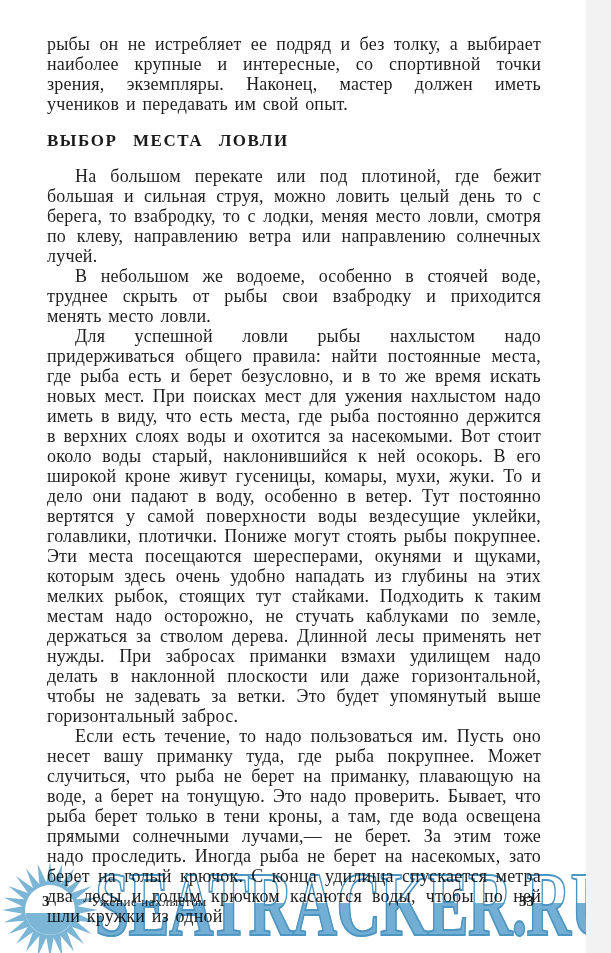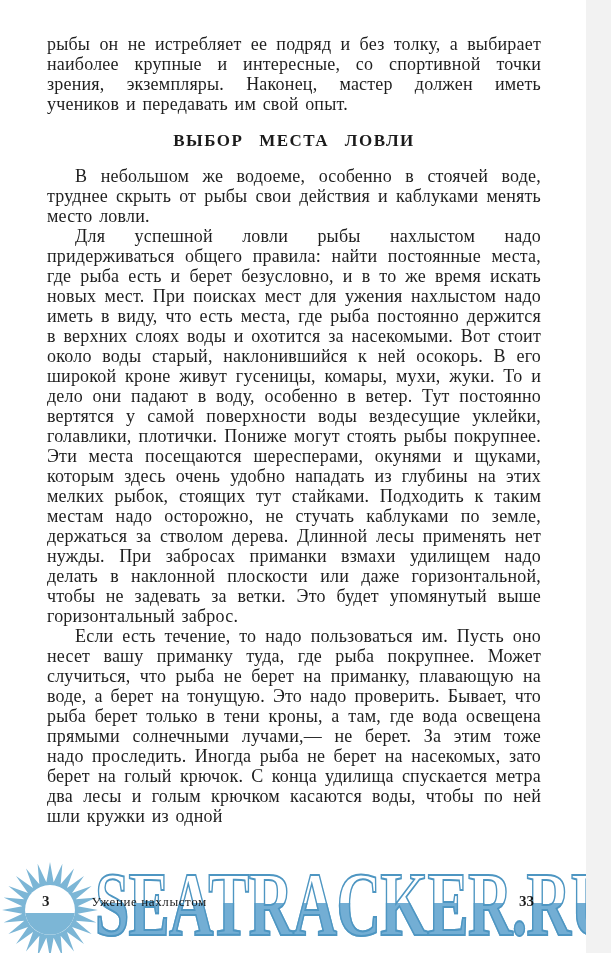--- a/index.html
+++ b/index.html
@@ -24,21 +24,21 @@
     word-spacing:2px;
     letter-spacing:0.2px;
   }
   .para{
     margin:0;
     text-indent:28px;
   }
   .para.no-indent{ text-indent:0; }
   .heading{
     margin:17px 0 15px 0;
-    text-align:center;
+    text-align:left;
     font-size:17px;
     font-weight:bold;
     letter-spacing:1.5px;
     word-spacing:10px;
     text-indent:0;
     color:#1b1b1b;
   }
   .footer{
     position:absolute;
     left:47px;right:46px;top:893px;
@@ -95,21 +95,22 @@
   }
 </style>
 </head>
 <body>
 
 <div class="page">
 
   <main class="body-text">
     <p class="para no-indent">рыбы он не истребляет ее подряд и без толку, а выбирает наиболее крупные и интересные, со спортивной точки зрения, экземпляры. Наконец, мастер должен иметь учеников и передавать им свой опыт.</p>
     <h2 class="heading">ВЫБОР МЕСТА ЛОВЛИ</h2>
-    <p class="para">В небольшом же водоеме, особенно в стоячей воде, труднее скрыть от рыбы свои действия и каблуками менять место ловли.</p>
+    <p class="para">На большом перекате или под плотиной, где бежит большая и сильная струя, можно ловить целый день то с берега, то взабродку, то с лодки, меняя место ловли, смотря по клеву, направлению ветра или направлению солнечных лучей.</p>
+    <p class="para">В небольшом же водоеме, особенно в стоячей воде, труднее скрыть от рыбы свои взабродку и приходится менять место ловли.</p>
     <p class="para">Для успешной ловли рыбы нахлыстом надо придерживаться общего правила: найти постоянные места, где рыба есть и берет безусловно, и в то же время искать новых мест. При поисках мест для ужения нахлыстом надо иметь в виду, что есть места, где рыба постоянно держится в верхних слоях воды и охотится за насекомыми. Вот стоит около воды старый, наклонившийся к ней осокорь. В его широкой кроне живут гусеницы, комары, мухи, жуки. То и дело они падают в воду, особенно в ветер. Тут постоянно вертятся у самой поверхности воды вездесущие уклейки, голавлики, плотички. Пониже могут стоять рыбы покрупнее. Эти места посещаются шересперами, окунями и щуками, которым здесь очень удобно нападать из глубины на этих мелких рыбок, стоящих тут стайками. Подходить к таким местам надо осторожно, не стучать каблуками по земле, держаться за стволом дерева. Длинной лесы применять нет нужды. При забросах приманки взмахи удилищем надо делать в наклонной плоскости или даже горизонтальной, чтобы не задевать за ветки. Это будет упомянутый выше горизонтальный заброс.</p>
     <p class="para">Если есть течение, то надо пользоваться им. Пусть оно несет вашу приманку туда, где рыба покрупнее. Может случиться, что рыба не берет на приманку, плавающую на воде, а берет на тонущую. Это надо проверить. Бывает, что рыба берет только в тени кроны, а там, где вода освещена прямыми солнечными лучами,— не берет. За этим тоже надо проследить. Иногда рыба не берет на насекомых, зато берет на голый крючок. С конца удилища спускается метра два лесы и голым крючком касаются воды, чтобы по ней шли кружки из одной</p>
   </main>
 
   <footer class="footer">
     <span class="sig-number">3</span>
     <span class="running-title">Ужение нахлыстом</span>
     <span class="page-number">33</span>
   </footer>
 

